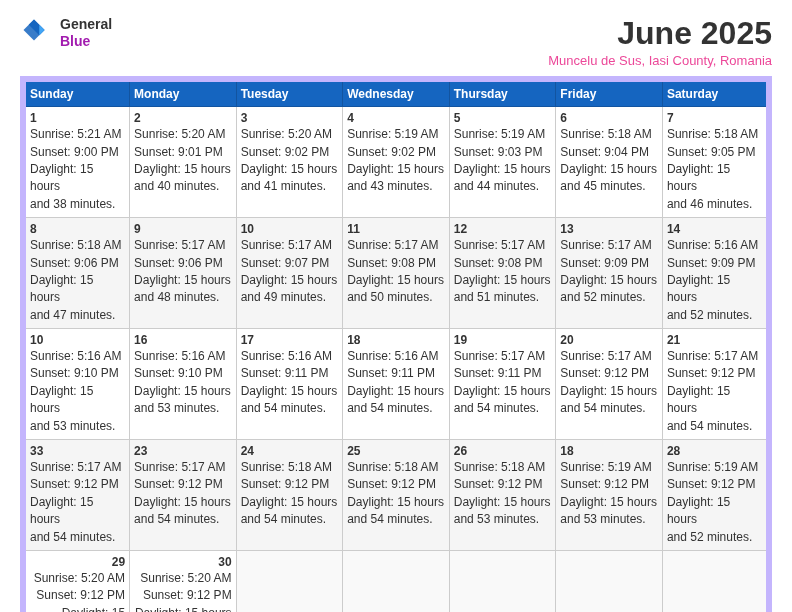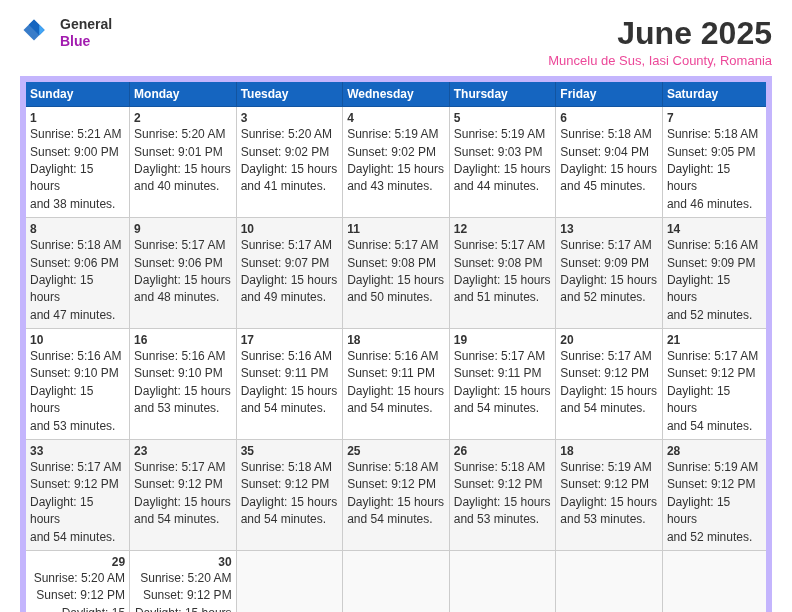--- a/index.html
+++ b/index.html
@@ -296,21 +296,21 @@
 and 54 minutes.</div>
           </td>
           <td>
             <span class="day-num">23</span>
             <div class="day-info" style="white-space: pre-line;">Sunrise: 5:17 AM
 Sunset: 9:12 PM
 Daylight: 15 hours
 and 54 minutes.</div>
           </td>
           <td>
-            <span class="day-num">35</span>
+            <span class="day-num">24</span>
             <div class="day-info" style="white-space: pre-line;">Sunrise: 5:18 AM
 Sunset: 9:12 PM
 Daylight: 15 hours
 and 54 minutes.</div>
           </td>
           <td>
             <span class="day-num">25</span>
             <div class="day-info" style="white-space: pre-line;">Sunrise: 5:18 AM
 Sunset: 9:12 PM
 Daylight: 15 hours

